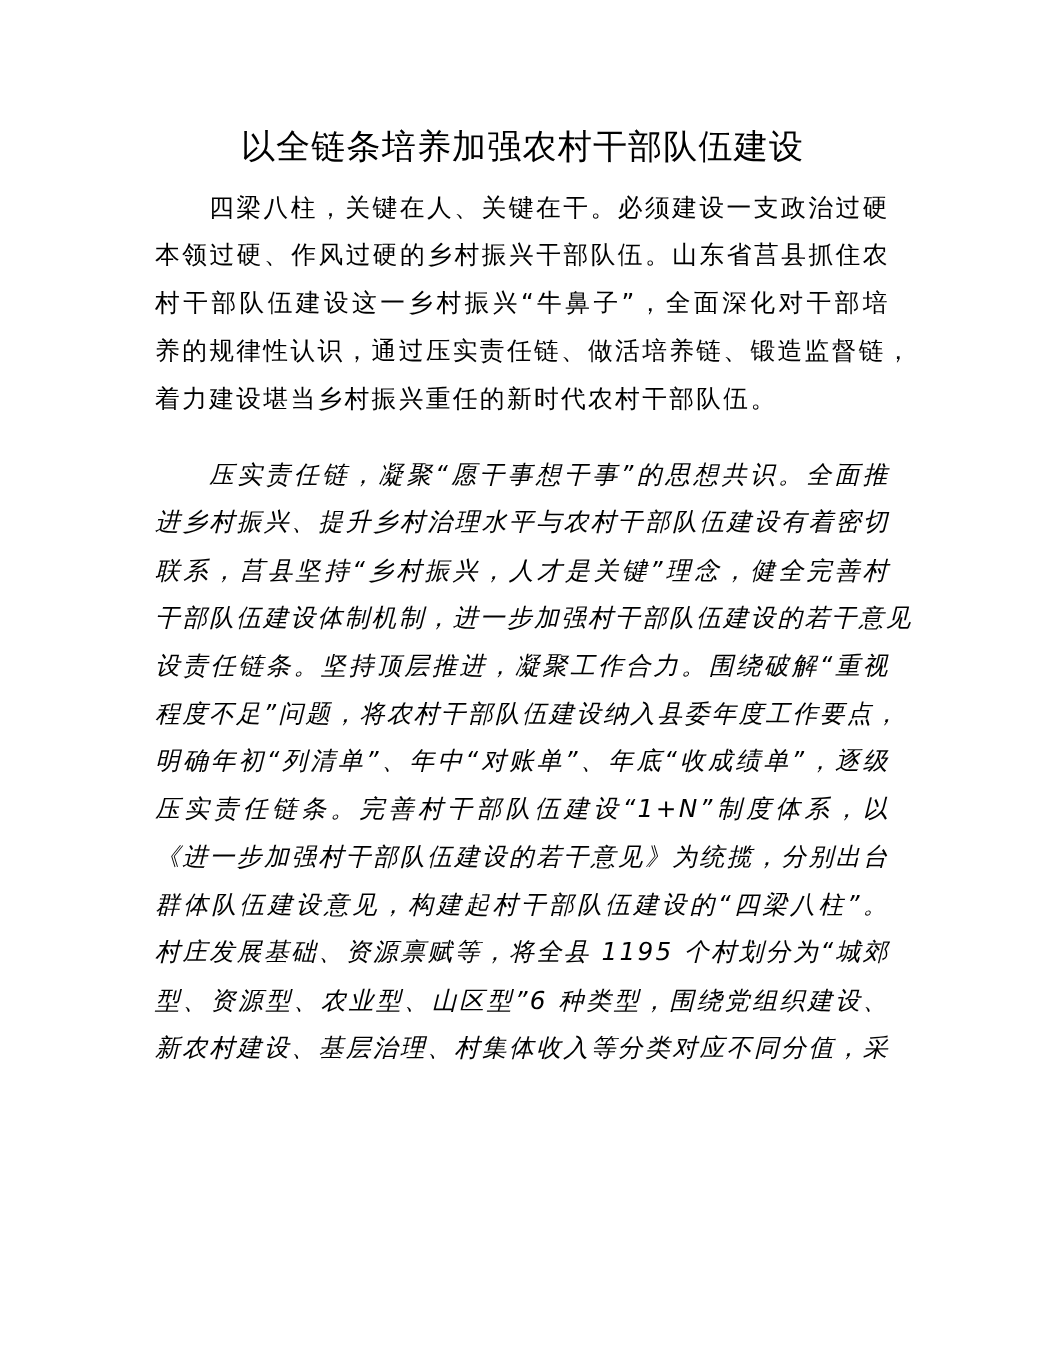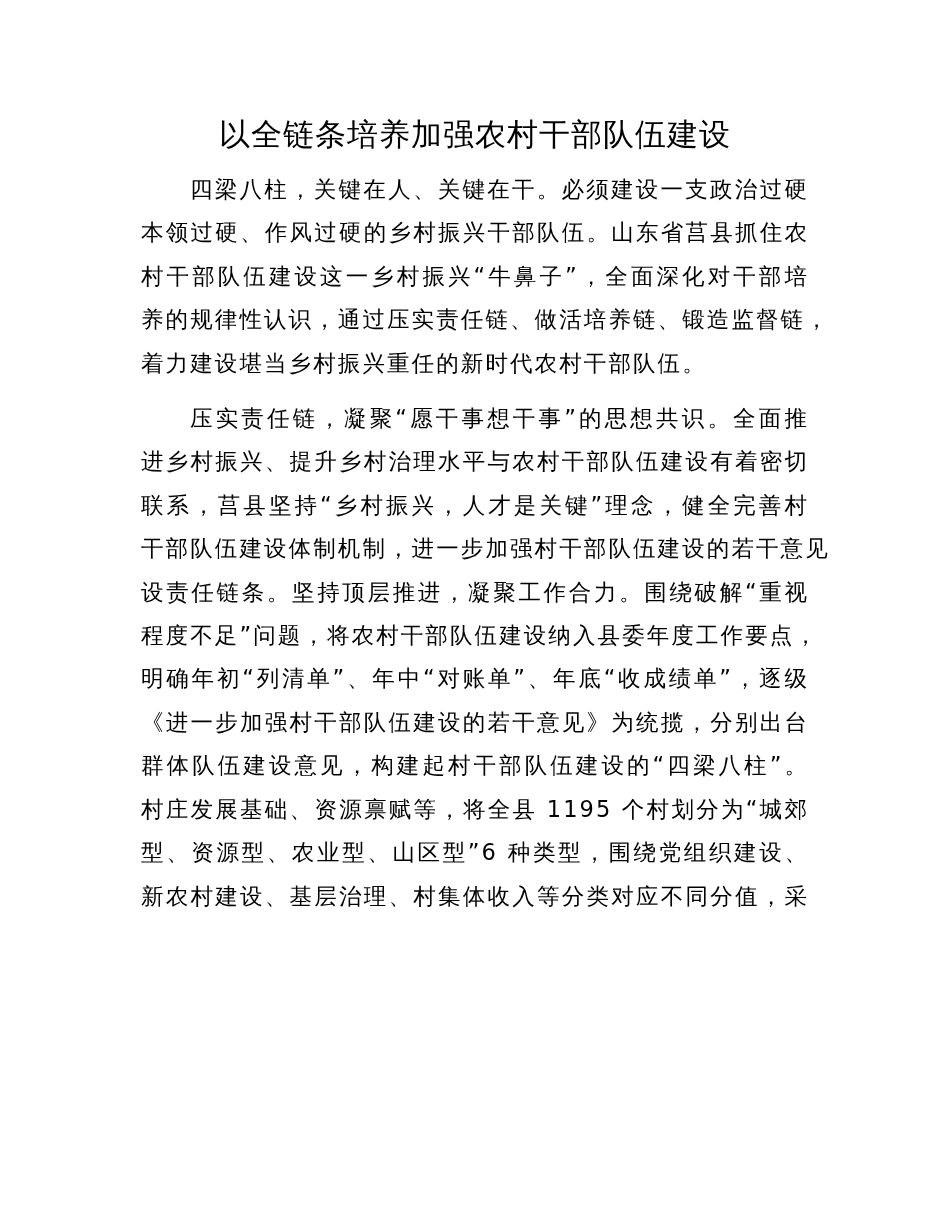--- a/index.html
+++ b/index.html
@@ -44,21 +44,22 @@
     .para {
       margin: 0;
       font-size: 22.5px;
       line-height: 43.4px;
       letter-spacing: 2.1px;
       text-indent: 49px;
       text-align: justify;
       word-break: break-all;
     }
     .para + .para {
-      margin-top: 12px;
+      margin-top: 26px;
+      font-style: italic;
     }
     .line {
       display: block;
       white-space: nowrap;
       text-align: justify;
       text-align-last: justify;
     }
     .line.last {
       text-align-last: left;
     }
@@ -84,20 +85,21 @@
       <span class="line last">着力建设堪当乡村振兴重任的新时代农村干部队伍。</span>
     </p>
     <p class="para lines">
       <span class="line first">压实责任链，凝聚“愿干事想干事”的思想共识。全面推</span>
       <span class="line">进乡村振兴、提升乡村治理水平与农村干部队伍建设有着密切</span>
       <span class="line">联系，莒县坚持“乡村振兴，人才是关键”理念，健全完善村</span>
       <span class="line">干部队伍建设体制机制，进一步加强村干部队伍建设的若干意见</span>
       <span class="line">设责任链条。坚持顶层推进，凝聚工作合力。围绕破解“重视</span>
       <span class="line">程度不足”问题，将农村干部队伍建设纳入县委年度工作要点，</span>
       <span class="line">明确年初“列清单”、年中“对账单”、年底“收成绩单”，逐级</span>
+      <span class="line">压实责任链条。完善村干部队伍建设“1+N”制度体系，以</span>
       <span class="line">《进一步加强村干部队伍建设的若干意见》为统揽，分别出台</span>
       <span class="line">群体队伍建设意见，构建起村干部队伍建设的“四梁八柱”。</span>
       <span class="line">村庄发展基础、资源禀赋等，将全县 1195 个村划分为“城郊</span>
       <span class="line">型、资源型、农业型、山区型”6 种类型，围绕党组织建设、</span>
       <span class="line">新农村建设、基层治理、村集体收入等分类对应不同分值，采</span>
     </p>
   </div>
 </div>
 
 </body></html>

